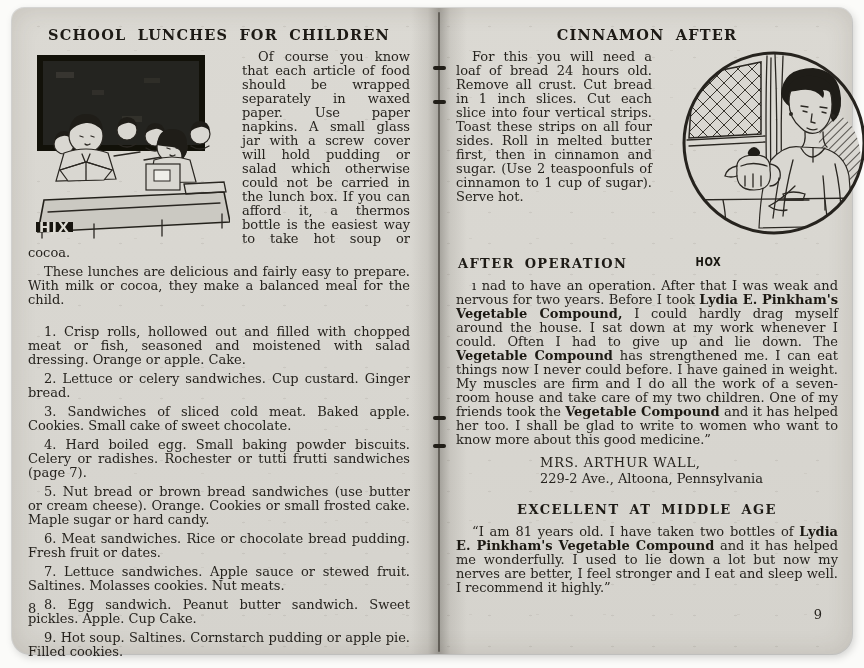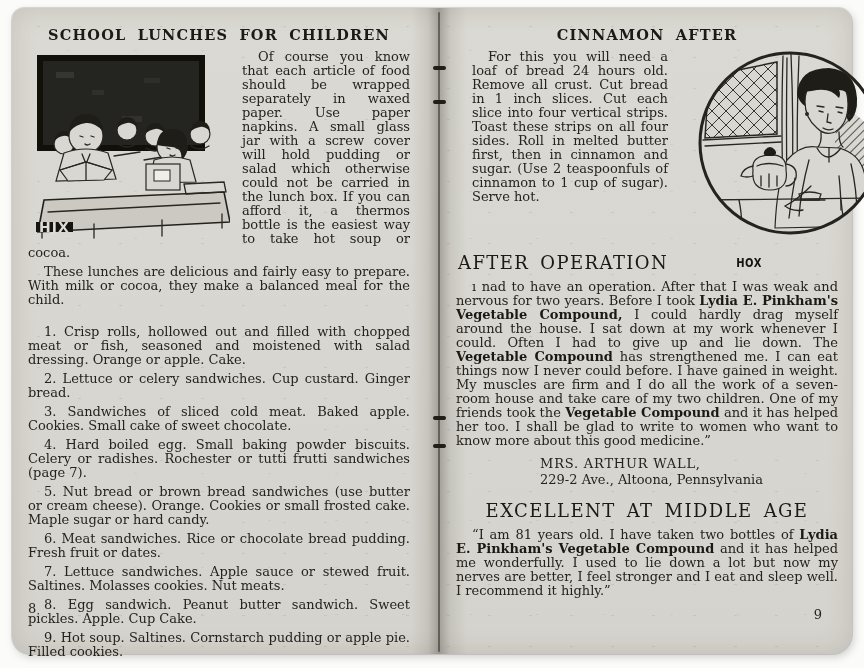--- a/index.html
+++ b/index.html
@@ -51,31 +51,31 @@
   .menu p{margin:0 0 5px 0;text-align:justify;text-indent:16px;}
   .art-sig{
     position:absolute;left:2px;bottom:10px;background:#17150f;color:#dedcd4;
     font-family:"DejaVu Sans","Liberation Sans",sans-serif;
     font-size:14px;font-weight:bold;letter-spacing:1px;padding:0 3px;line-height:10px;
   }
   .pagenum{position:absolute;bottom:38px;font-size:13px;color:#26231e;}
   .pagenum.pn-left{left:16px;}
   .pagenum.pn-right{right:30px;bottom:32px;}
   
-  .top-cols{display:flex;gap:23px;margin-left:16px;}
+  .top-cols{display:flex;gap:23px;}
   .cinnamon-col{width:196px;flex:0 0 196px;}
   .circle-wrap{position:relative;width:198px;height:198px;flex:0 0 198px;margin-top:-2px;}
   .stamp{
     font-family:"DejaVu Sans","Liberation Sans",sans-serif;
     font-weight:900;font-size:10px;letter-spacing:.5px;color:#17150f;
     transform:scaleY(1.15);display:inline-block;
   }
   .h2-row{margin:10px 0 8px 2px;}
   .h2{
-    font-weight:normal;font-size:18px;letter-spacing:1.4px;word-spacing:4px;color:#1d1a15;display:inline-block;
+    font-weight:bold;font-size:13px;letter-spacing:1.4px;word-spacing:4px;color:#1d1a15;display:inline-block;
   }
   .h2-row .stamp{margin-left:64px;vertical-align:2px;}
   .h2-center{text-align:center;margin:16px 0 8px 0;}
   .sig-block{width:78%;margin:8px 0 0 auto;line-height:16px;}
   .sig-name{letter-spacing:.8px;}
   
   svg .ln{stroke:#2a2722;fill:none;stroke-width:1.3;stroke-linecap:round;}
   svg .fill-dark{fill:#1f1d18;}
   svg .face{fill:#d9d7d1;stroke:#2a2722;stroke-width:1.2;}
 </style>

